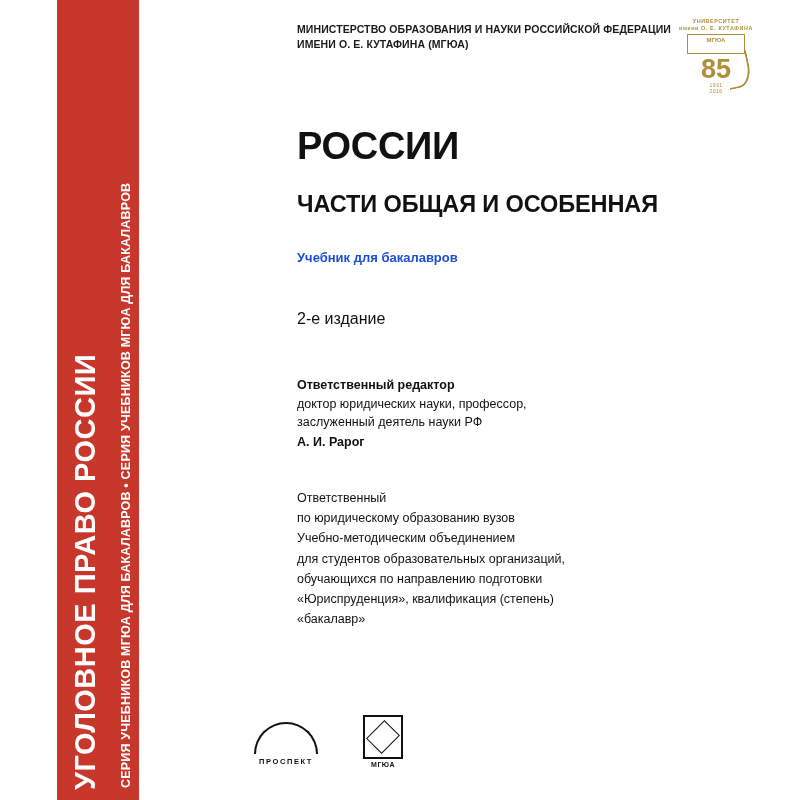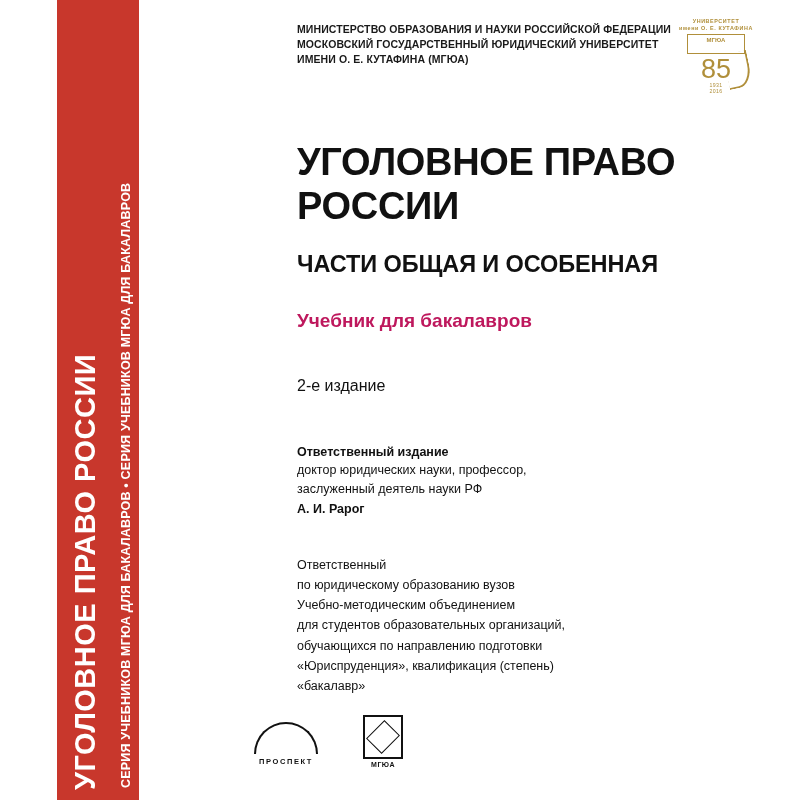--- a/index.html
+++ b/index.html
@@ -128,21 +128,21 @@
     color: #b08f3a;
     font-size: 6px;
     line-height: 9px;
     font-weight: bold;
     padding-top: 1px;
     box-sizing: border-box;
   }
   .emblem-85 {
     color: #b08f3a;
     font-size: 27px;
-    font-weight: normal;
+    font-weight: bold;
     line-height: 26px;
     margin-top: 2px;
     position: relative;
   }
   .emblem-years {
     color: #b08f3a;
     font-size: 5.2px;
     letter-spacing: 0.4px;
     line-height: 1.3;
   }
@@ -168,23 +168,23 @@
   }
   .title-sub {
     margin-top: 22px;
     font-size: 23.5px;
     font-weight: bold;
     color: #111111;
     letter-spacing: -0.1px;
   }
   .title-type {
     margin-top: 32px;
-    font-size: 19px;
-    font-weight: bold;
-    color: #be185d;
+    font-size: 13px;
+    font-weight: bold;
+    color: #1d4ed8;
   }
   .edition {
     margin-top: 45px;
     font-size: 16px;
     color: #111111;
   }
   .editor-block {
     margin-top: 48px;
     font-size: 12.5px;
     color: #111111;
@@ -281,47 +281,45 @@
   <div class="series-band">
     <div class="series-inner">
       <span class="series-text">СЕРИЯ УЧЕБНИКОВ МГЮА ДЛЯ БАКАЛАВРОВ • СЕРИЯ УЧЕБНИКОВ МГЮА ДЛЯ БАКАЛАВРОВ</span>
     </div>
   </div>
 
   <div class="panel">
 
     <div class="publisher-block">
       <div>МИНИСТЕРСТВО ОБРАЗОВАНИЯ И НАУКИ РОССИЙСКОЙ ФЕДЕРАЦИИ</div>
-      <div>МОСКОВСКИЙ ГОСУДАРСТВЕННЫЙ ЮРИДИЧЕСКИЙ УНИВЕРСИТЕТ</div>
       <div>ИМЕНИ О. Е. КУТАФИНА (МГЮА)</div>
     </div>
 
     <div class="emblem">
       <div class="emblem-top">УНИВЕРСИТЕТ</div>
       <div class="emblem-top">имени О. Е. КУТАФИНА</div>
       <div class="emblem-box">МГЮА</div>
       <div class="emblem-85">85</div>
       <div class="emblem-years">1931</div>
       <div class="emblem-years">2016</div>
       <div class="emblem-leaf"></div>
     </div>
 
     <div class="title-main">
-      <div>УГОЛОВНОЕ ПРАВО</div>
       <div>РОССИИ</div>
     </div>
 
     <div class="title-sub">ЧАСТИ ОБЩАЯ И ОСОБЕННАЯ</div>
 
     <div class="title-type">Учебник для бакалавров</div>
 
     <div class="edition">2-е издание</div>
 
     <div class="editor-block">
-      <div class="editor-label">Ответственный издание</div>
+      <div class="editor-label">Ответственный редактор</div>
       <div>доктор юридических науки, профессор,</div>
       <div>заслуженный деятель науки РФ</div>
       <div class="editor-name">А. И. Рарог</div>
     </div>
 
     <div class="recommend-block">
       <div>Ответственный</div>
       <div>по юридическому образованию вузов</div>
       <div>Учебно-методическим объединением</div>
       <div>для студентов образовательных организаций,</div>

